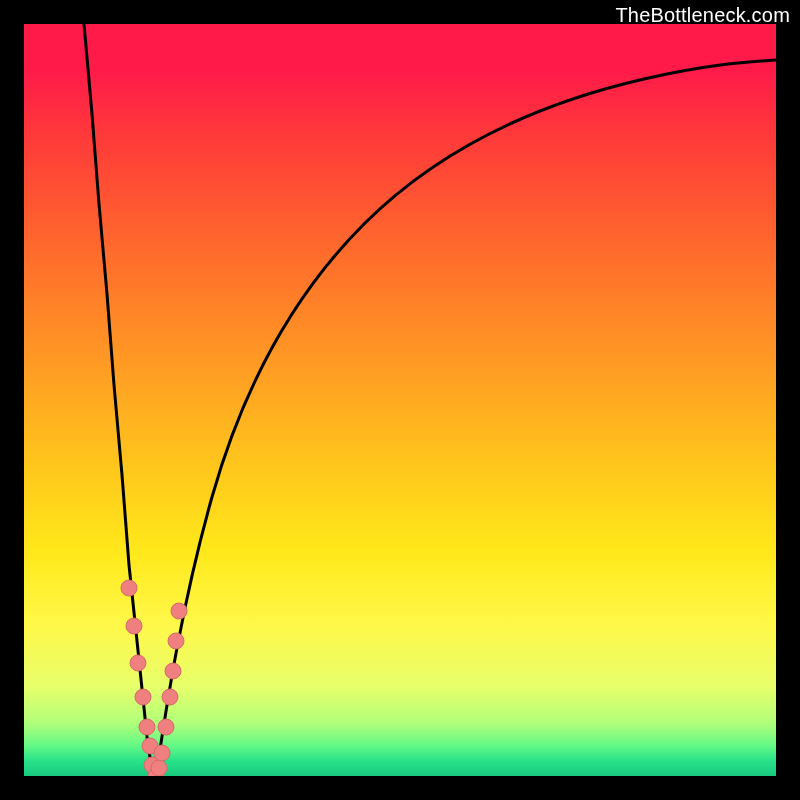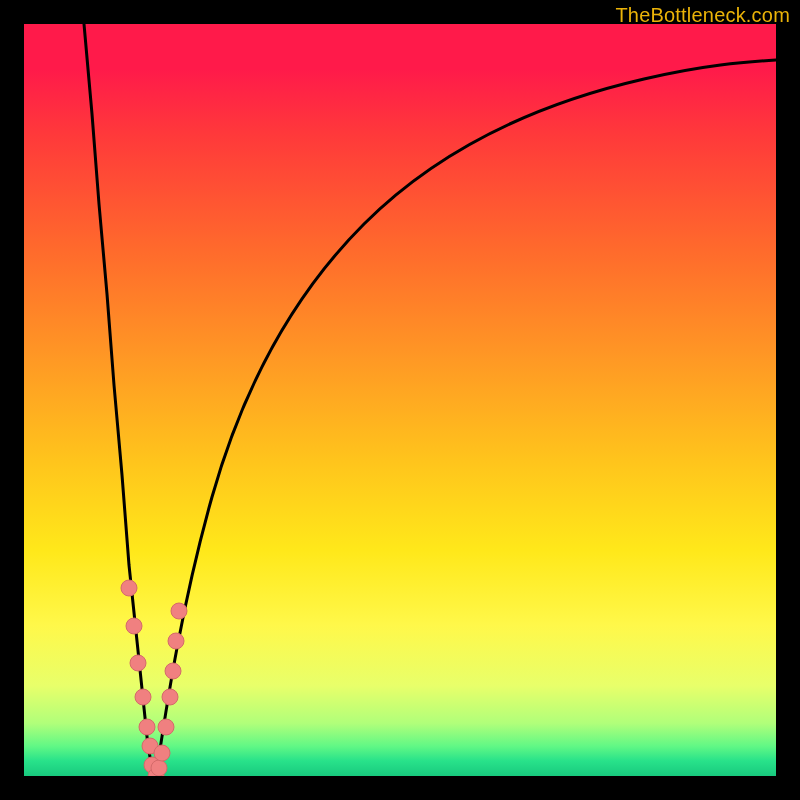--- a/index.html
+++ b/index.html
@@ -35,21 +35,21 @@
       #b0ff7a 93%,
       #62f885 96%,
       #28e28a 98%,
       #18c97e 100%
     );
   }
   .watermark {
     position: absolute;
     top: 4px;
     right: 10px;
-    color: #eab308;
+    color: #ffffff;
     font-size: 20px;
     letter-spacing: 0.2px;
     font-weight: 400;
     user-select: none;
   }
   svg.curves {
     position: absolute;
     inset: 0;
   }
 </style>

